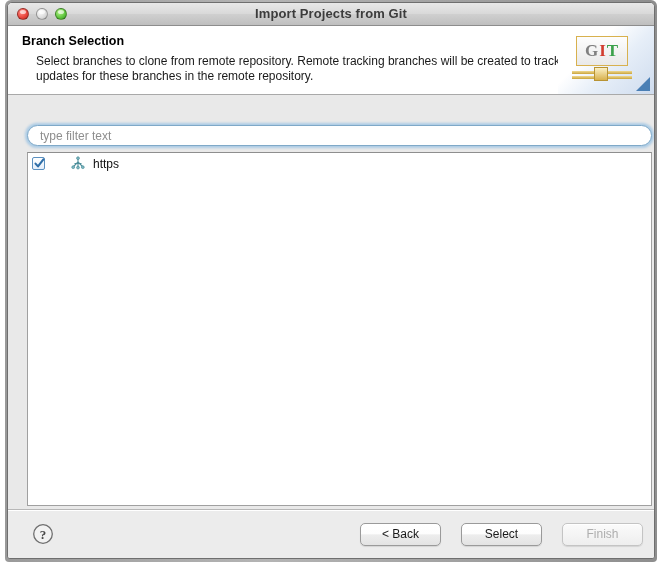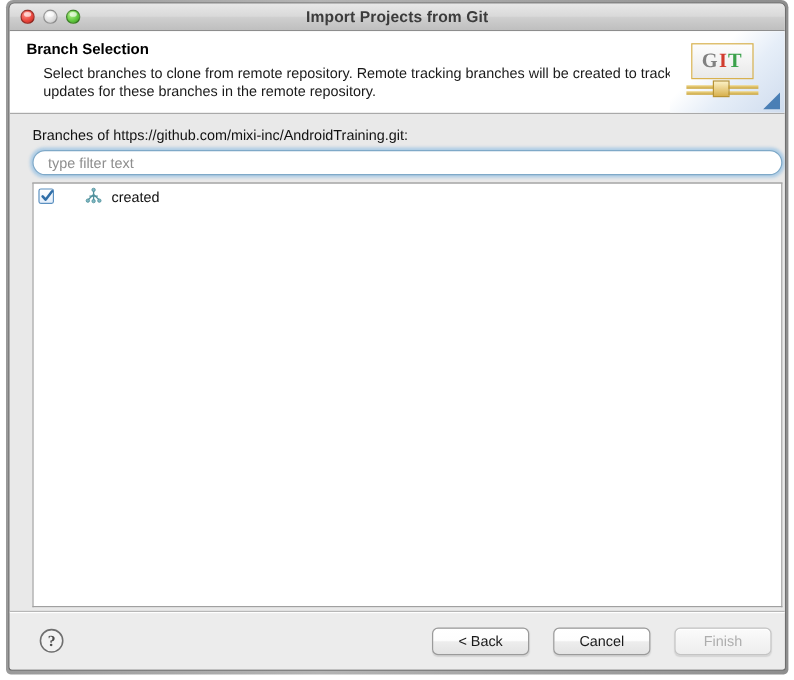--- a/index.html
+++ b/index.html
@@ -365,21 +365,20 @@
             <span class="t">T</span>
         </div>
         <div class="git-bar"></div>
         <div class="git-bar2"></div>
         <div class="git-knob"></div>
         <div class="git-tri"></div>
       </div>
     </div>
 
     <div class="body-area">
-      <div class="branches-label">Branches of https://github.com/mixi-inc/AndroidTraining.git:</div>
 
       <div class="filter-wrap">
         <div class="filter-glow"></div>
         <input class="filter-input" type="text" placeholder="type filter text" style="">
       </div>
 
       <div class="listbox">
         <div class="list-row">
           <div class="cb">
             <svg width="13" height="13" viewBox="0 0 13 13">
@@ -394,38 +393,38 @@
               <path d="M9 6 L9 11"></path>
               <path d="M5.5 7.5 L12.5 7.5"></path>
             </g>
             <g fill="#7fb8c2" stroke="#4e8f9b" stroke-width=".7">
               <circle cx="9" cy="2.2" r="1.4"></circle>
               <circle cx="4.2" cy="11.2" r="1.4"></circle>
               <circle cx="13.8" cy="11.2" r="1.4"></circle>
               <circle cx="9" cy="11.6" r="1.4"></circle>
             </g>
           </svg>
-          <span class="row-label">created</span>
+          <span class="row-label">https</span>
         </div>
       </div>
 
       <div class="sel-buttons">
         <button class="btn disabled">Select All</button>
         <button class="btn">Deselect All</button>
       </div>
     </div>
 
     <div class="footer">
       <div class="help-btn">
         <svg width="22" height="22" viewBox="0 0 22 22">
           <circle cx="11" cy="11" r="9.3" fill="#f2f2f2" stroke="#6f6f6f" stroke-width="1.3"></circle>
           <text x="11" y="15.6" font-family="Liberation Serif, serif" font-size="13" font-weight="bold" fill="#4a4a4a" text-anchor="middle">?</text>
         </svg>
       </div>
       <div class="footer-buttons">
         <button class="btn w-back">&lt; Back</button>
-        <button class="btn w-cancel">Cancel</button>
+        <button class="btn w-cancel">Select</button>
         <button class="btn disabled w-finish">Finish</button>
       </div>
     </div>
 
   </div>
 </div>
 
 </body></html>

